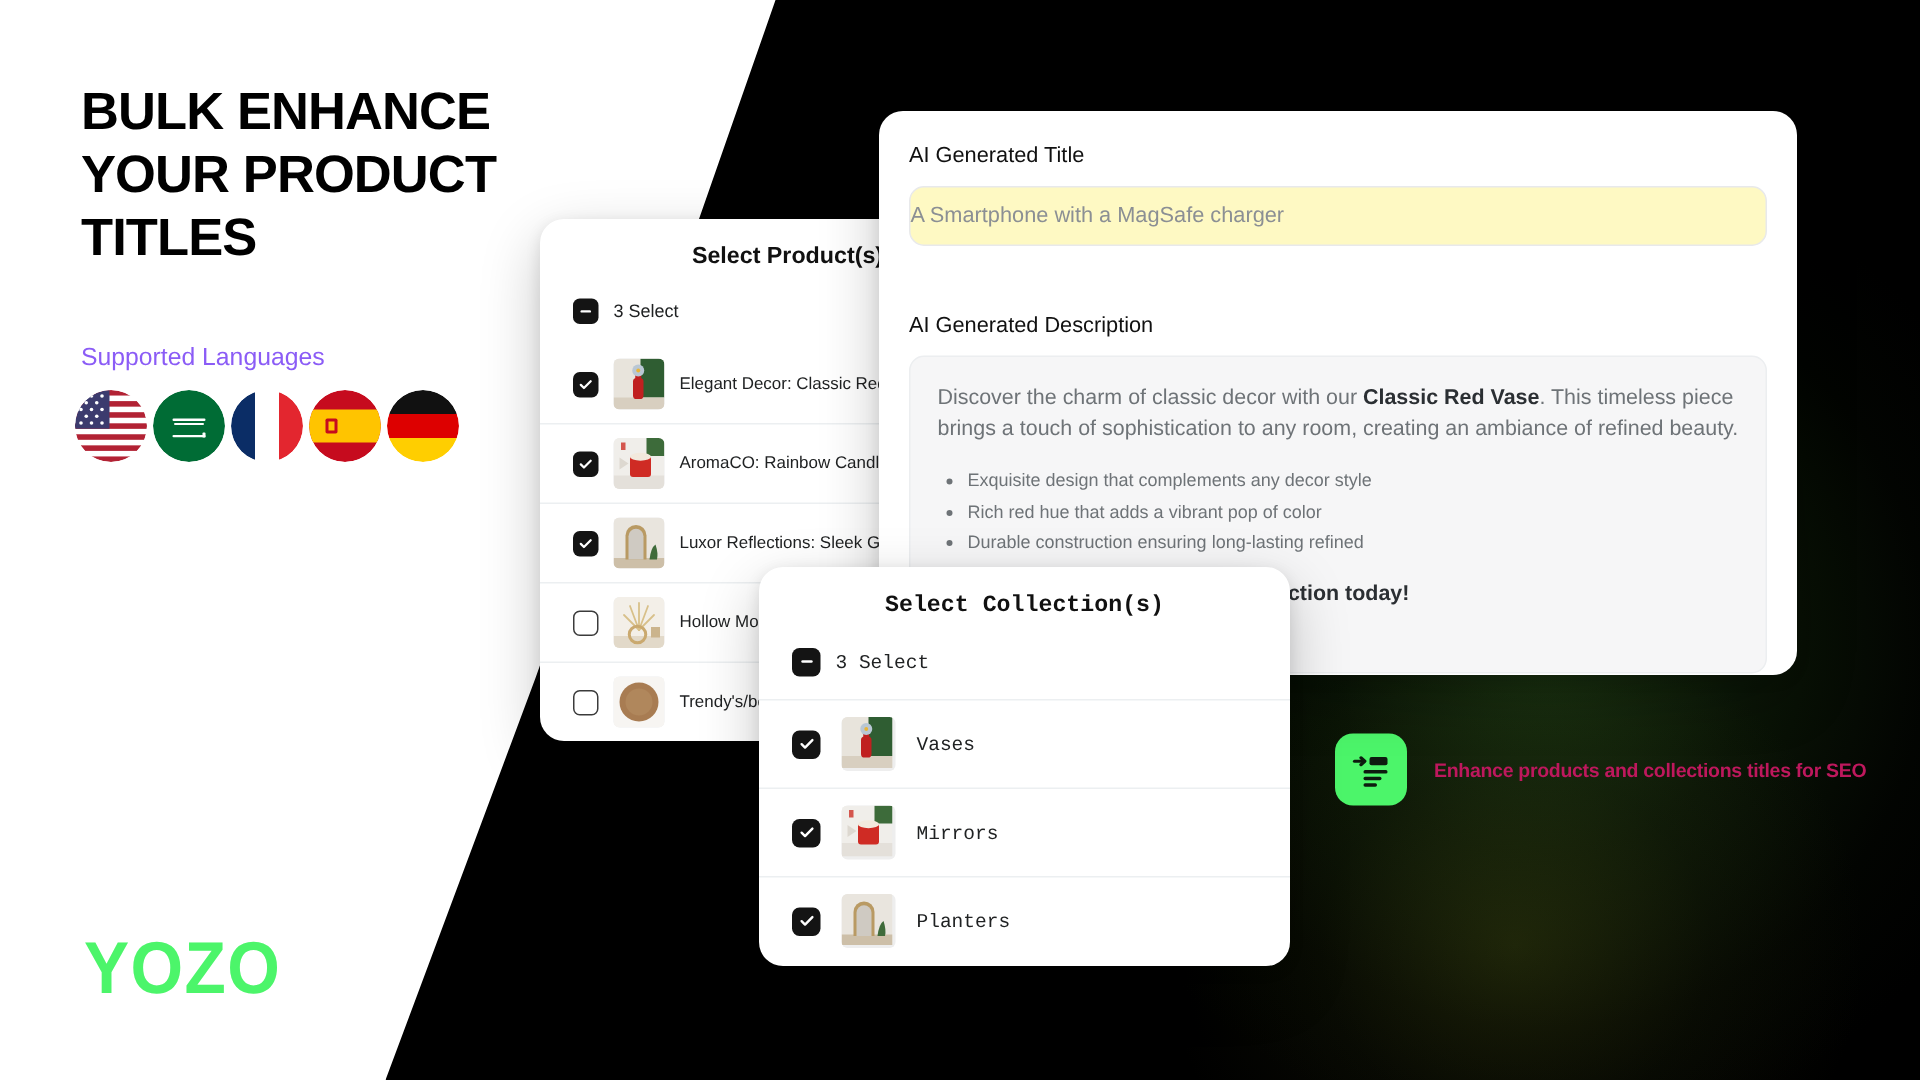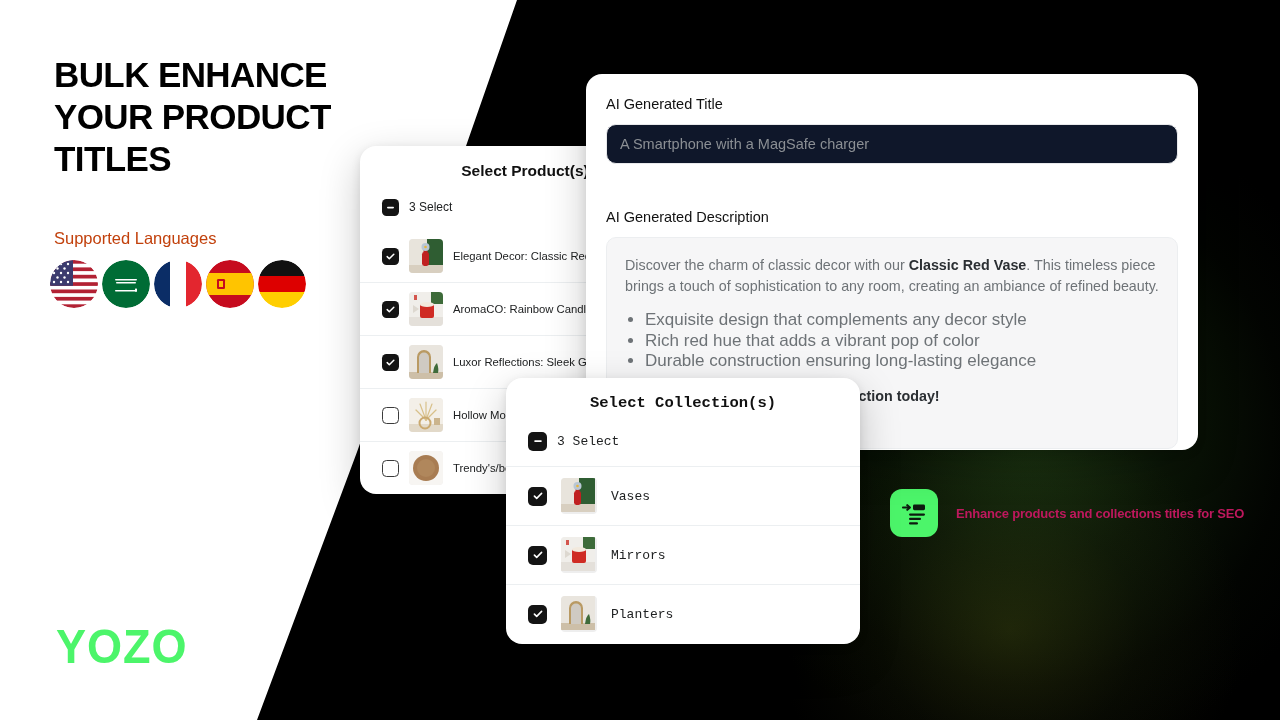--- a/index.html
+++ b/index.html
@@ -35,21 +35,21 @@
 
   
   .headline {
     position:absolute; left:54px; top:54px; width:330px;
     font-size:35px; line-height:42px; font-weight:bold;
     letter-spacing:-0.6px; color:#000;
     text-transform:uppercase;
   }
   .sup-label {
     position:absolute; left:54px; top:227px;
-    font-size:16.5px; color:#c2410c; line-height:22px;
+    font-size:16.5px; color:#8b5cf6; line-height:22px;
   }
   .flags { position:absolute; left:50px; top:260px; display:flex; gap:4px; }
   .flag {
     width:48px; height:48px; border-radius:50%; overflow:hidden;
     position:relative; flex:none;
   }
   .flag svg { display:block; width:48px; height:48px; }
 
   .logo {
     position:absolute; left:56px; top:620px;
@@ -117,33 +117,33 @@
   .row-label {
     font-size:11.3px; line-height:14.5px; color:#202223;
     white-space:nowrap;
   }
 
   
   #desc-card { left:586px; top:74px; width:612px; height:376px; padding:22px 20px 0 20px; }
   .field-label { font-size:14.5px; color:#111; font-weight:normal; }
   .input-box {
     margin-top:12px; height:40px; border-radius:10px;
-    background:#0f172a; border:1px solid #e8e9eb;
-    display:flex; align-items:center; padding:0 13px;
+    background:#fef9c3; border:1px solid #e8e9eb;
+    display:flex; align-items:center; padding:0 0;
   }
   .input-box span { font-size:14.5px; color:#8b8f94; }
   .desc-label { margin-top:45px; }
   .desc-box {
     margin-top:12px; background:#f6f6f7; border:1px solid #eceef0;
     border-radius:10px; padding:17px 18px 16px 18px; height:212px;
   }
   .desc-p { font-size:14.3px; line-height:20.5px; color:#6e7377; }
   .desc-p b { color:#2b2f33; font-weight:bold; }
   .desc-ul { margin:14px 0 0 20px; }
-  .desc-ul li { font-size:17px; line-height:20.5px; color:#6e7377; }
+  .desc-ul li { font-size:12px; line-height:20.5px; color:#6e7377; }
   .desc-cta { margin-top:16px; font-size:14.3px; font-weight:bold; color:#2b2f33; }
 
   
   #collections-card { left:506px; top:378px; width:354px; height:266px;font-family:Liberation Mono, monospace; }
   .crow {
     display:flex; align-items:center; gap:14px;
     padding:10px 10px 10px 22px;
     border-top:1px solid #eceff1;
     min-height:59px;
   }
@@ -406,21 +406,21 @@
     <div class="input-box">
       <span>A Smartphone with a MagSafe charger</span>
     </div>
 
     <div class="field-label desc-label">AI Generated Description</div>
     <div class="desc-box">
       <p class="desc-p"><span>Discover the charm of classic decor with our </span><b>Classic Red Vase</b><span>. This timeless piece brings a touch of sophistication to any room, creating an ambiance of refined beauty.</span></p>
       <ul class="desc-ul">
         <li>Exquisite design that complements any decor style</li>
         <li>Rich red hue that adds a vibrant pop of color</li>
-        <li>Durable construction ensuring long-lasting elegance</li>
+        <li>Durable construction ensuring long-lasting refined</li>
       </ul>
       <div class="desc-cta">Add this classic vase to your collection today!</div>
     </div>
   </div>
 
   <div class="card" id="collections-card">
     <div class="card-title">Select Collection(s)</div>
 
     <div class="select-all c-select-all">
       <div class="cb filled lg">

